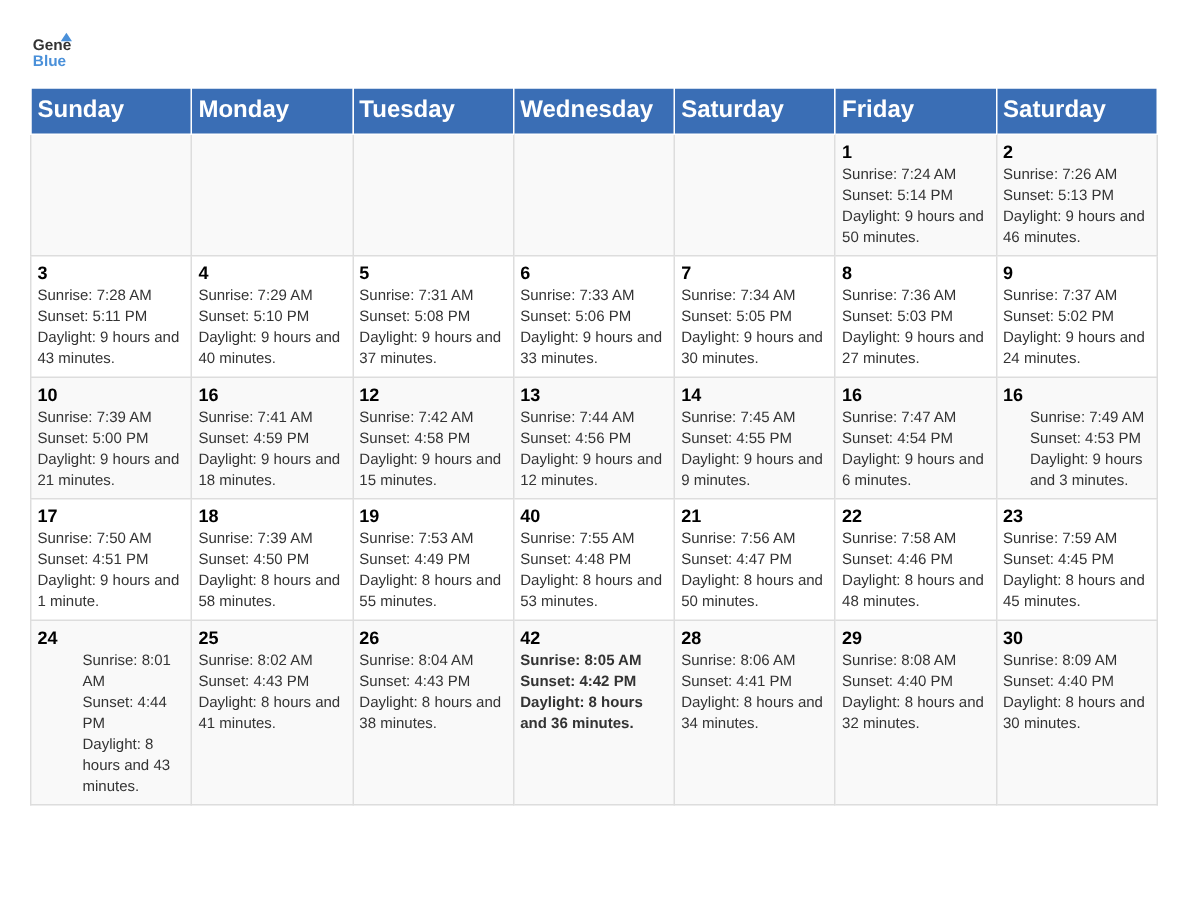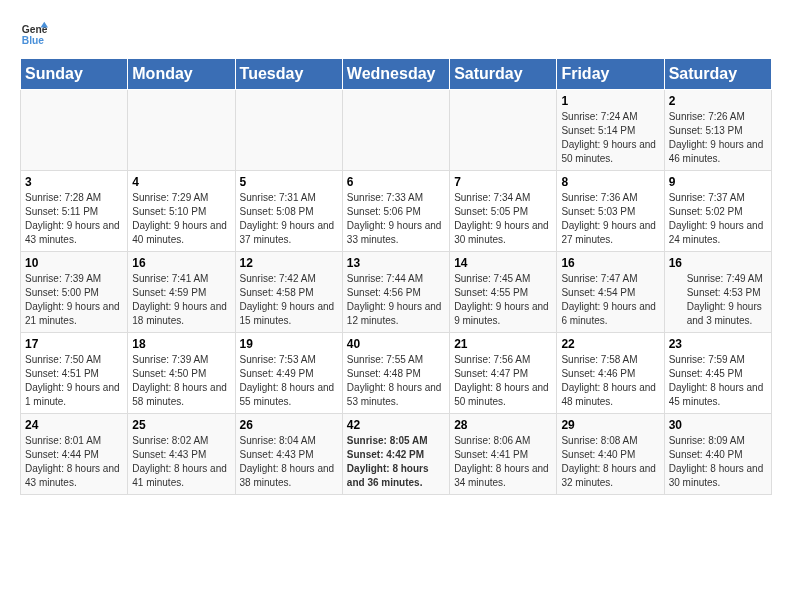--- a/index.html
+++ b/index.html
@@ -256,21 +256,21 @@
         <td>
           <div class="day-num">23</div>
           <div class="day-info" style="white-space: pre-line;">Sunrise: 7:59 AM
 Sunset: 4:45 PM
 Daylight: 8 hours and 45 minutes.</div>
         </td>
       </tr>
       <tr>
         <td>
           <div class="day-num">24</div>
-          <div class="day-info" style="white-space: pre-line;">Sunrise: 8:01 AM
+          <div class="day-info" style="white-space: pre-line; margin-left: 30px;">Sunrise: 8:01 AM
 Sunset: 4:44 PM
 Daylight: 8 hours and 43 minutes.</div>
         </td>
         <td>
           <div class="day-num">25</div>
           <div class="day-info" style="white-space: pre-line;">Sunrise: 8:02 AM
 Sunset: 4:43 PM
 Daylight: 8 hours and 41 minutes.</div>
         </td>
         <td>

